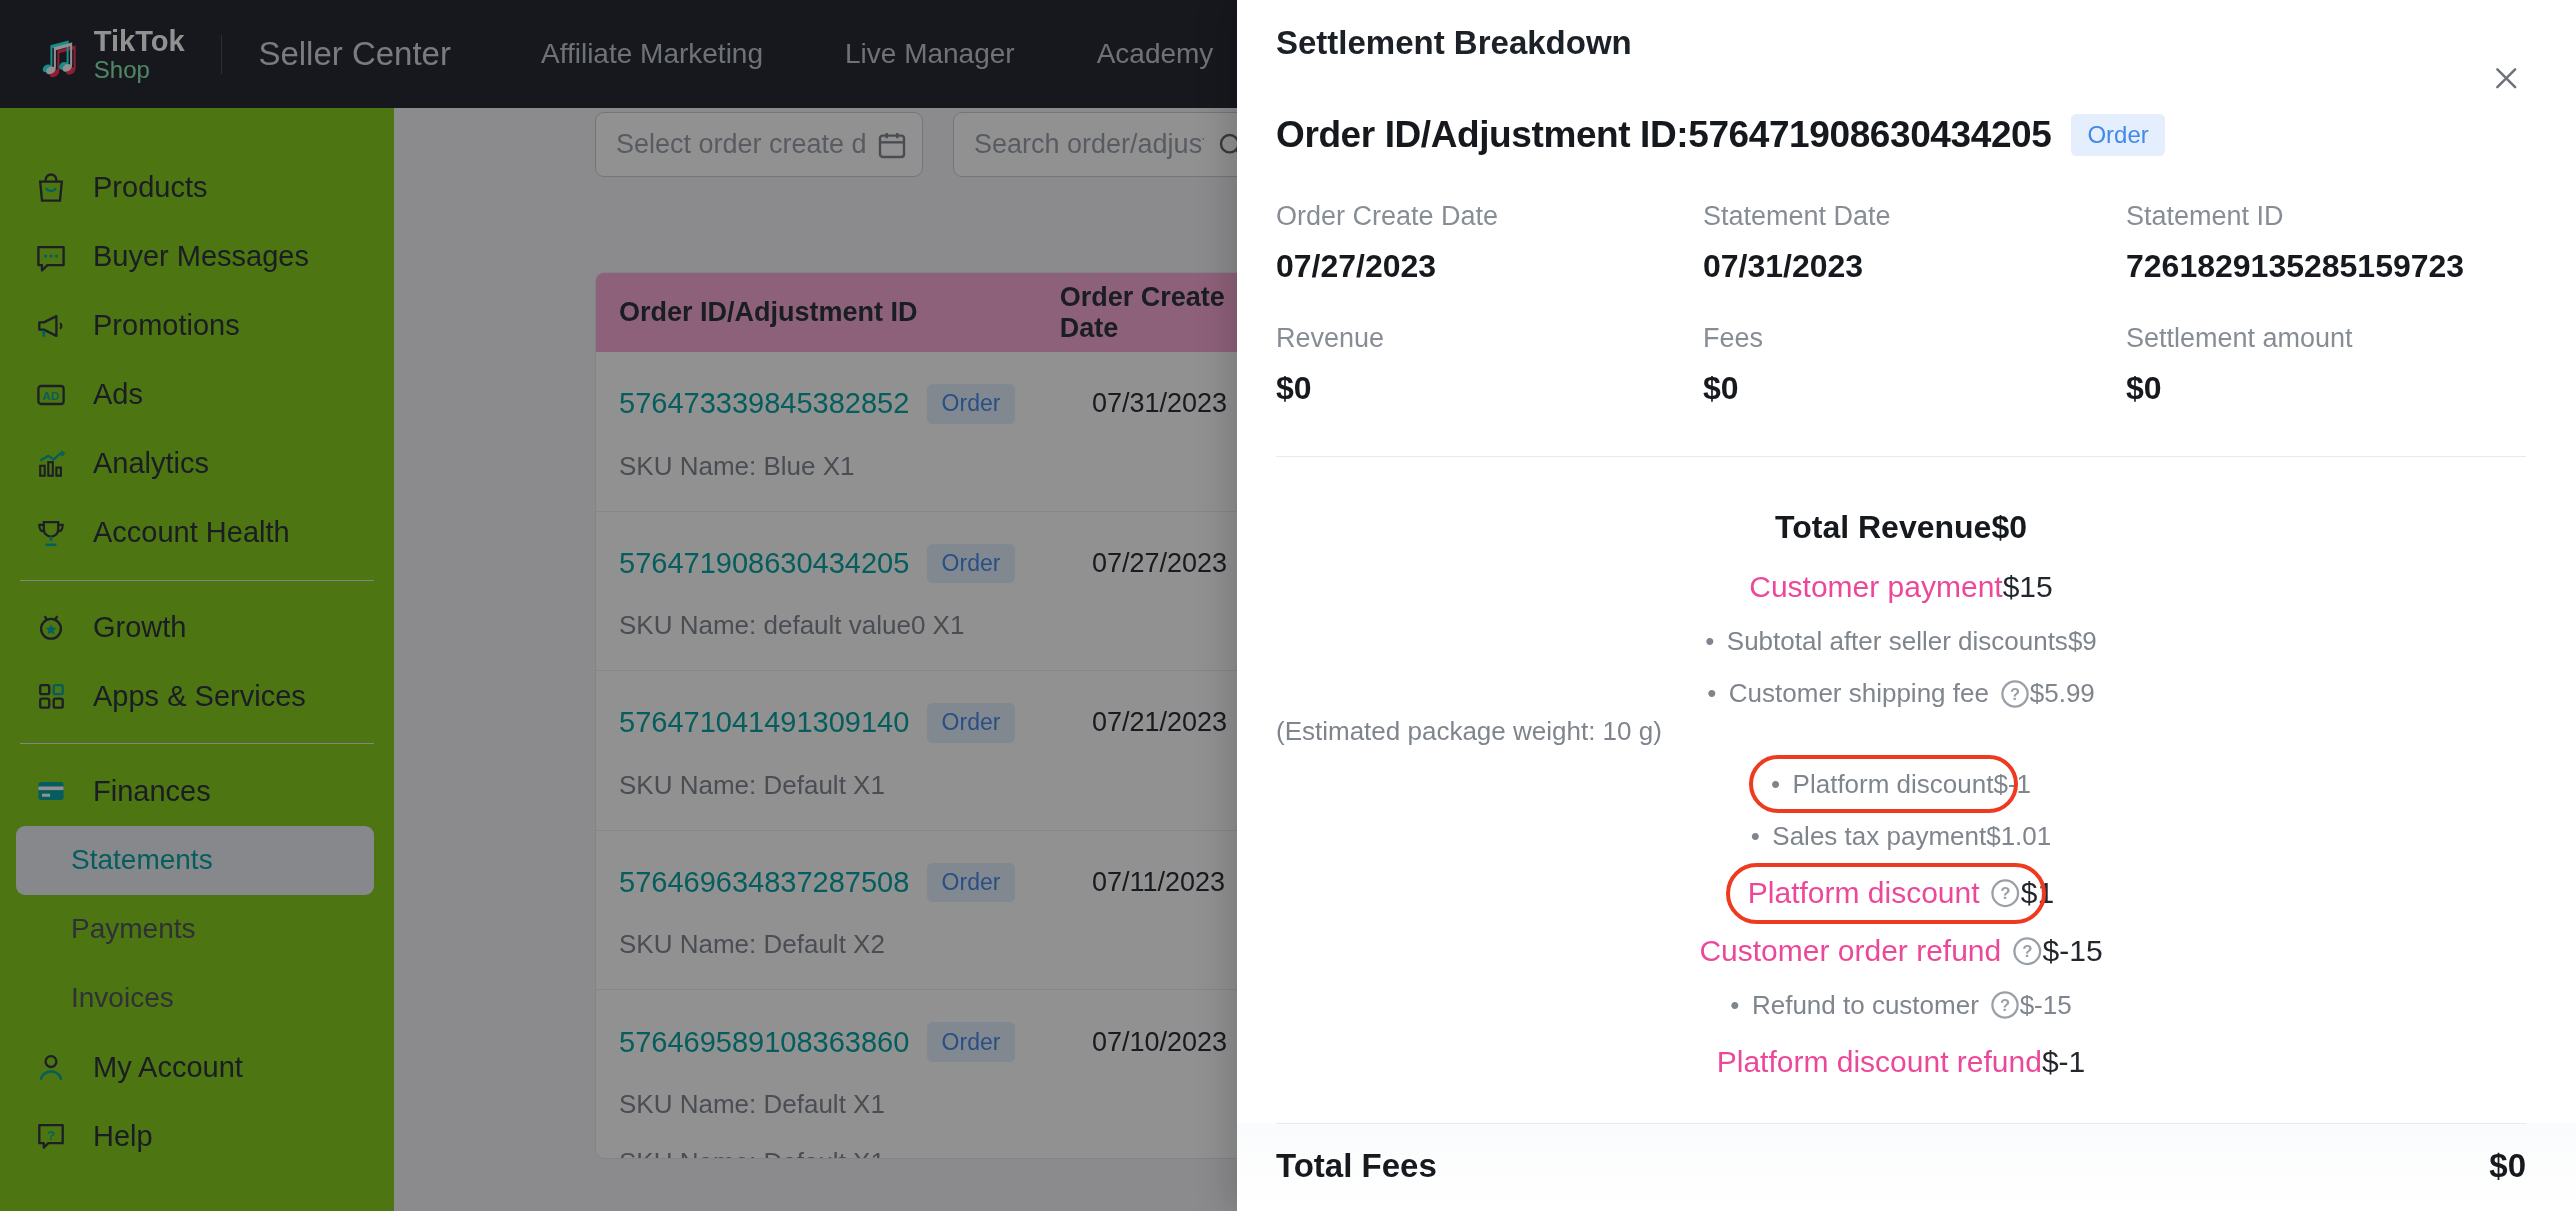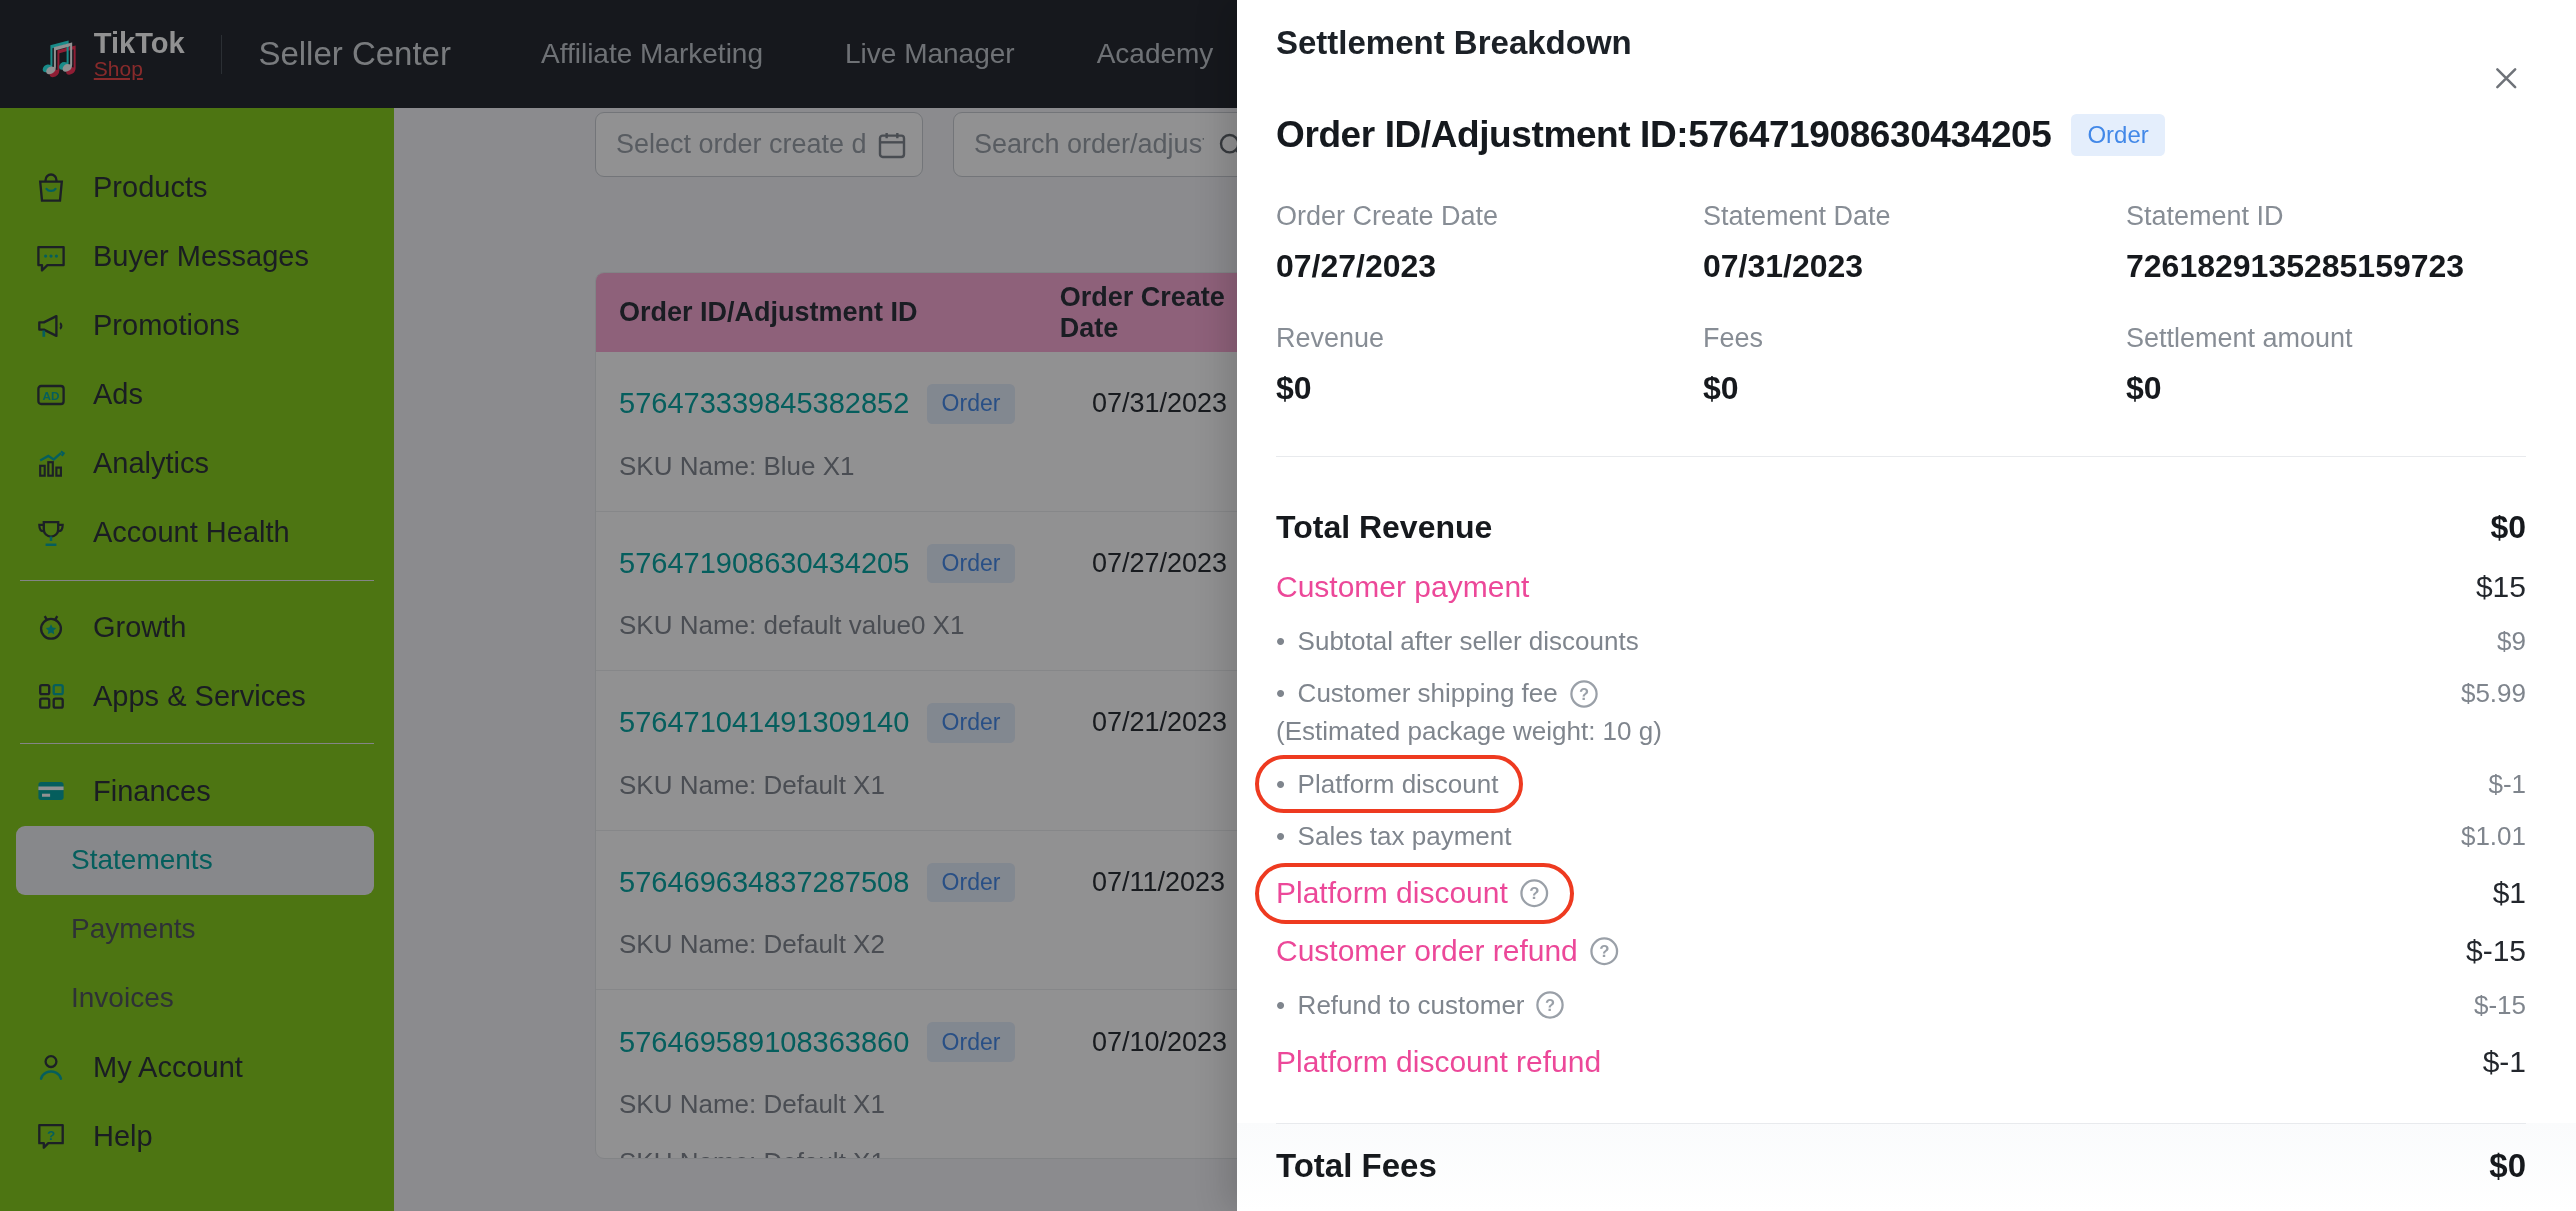--- a/index.html
+++ b/index.html
@@ -7,21 +7,21 @@
     font-family:"Liberation Sans","DejaVu Sans",sans-serif; }
   .stage { position:relative; width:2576px; height:1212px; }
 
   
   .topnav { position:absolute; left:0; top:0; width:100%; height:108px; background:#1f242a;
     display:flex; align-items:center; padding:0 39px; z-index:1; }
   .logo-note { font-size:54px; color:#fff; line-height:1;
     text-shadow:-3.6px -1.8px 0 #25f4ee, 3.6px 2.7px 0 #fe2c55; margin-right:14.3px; }
   .brand { display:flex; flex-direction:column; line-height:1.05; }
   .brand-line1 { font-size:29px; font-weight:700; color:#ffffff; }
-  .brand-line2 { font-size:21px; color:#ef4444;text-decoration:underline; }
+  .brand-line2 { font-size:24px; color:#86efac; }
   .nav-divider { width:1.8px; height:39px; background:#464d55; margin:0 36px; }
   .nav-product { font-size:33px; color:#d3d7db; font-weight:500; }
   .nav-items { display:flex; margin-left:90px; }
   .nav-item { font-size:28px; color:#c0c5cb; margin-right:82px; cursor:pointer; }
 
   
   .sidebar { position:absolute; left:0; top:108px; width:394px; bottom:0; background:#84cc16;
     z-index:1; padding-top:45px; }
   .side-item { height:69px; display:flex; align-items:center; padding-left:33px; cursor:pointer; }
   .side-item svg { width:36px; height:36px; flex:none; }
@@ -73,21 +73,21 @@
   .order-title-row { margin-top:52px; display:flex; align-items:center; }
   .order-title { font-size:37px; font-weight:700; color:#15191e; letter-spacing:-0.4px; }
   .p-badge { font-size:24px; color:#4288e8; background:#e4eefc; border-radius:5.4px;
     padding:7.2px 16px; margin-left:20px; }
   .meta-grid { display:grid; grid-template-columns:427px 423px 1fr; margin-top:45px; }
   .meta-cell { margin-bottom:38px; }
   .meta-label { font-size:27px; color:#878d95; }
   .meta-value { font-size:32px; font-weight:700; color:#16191d; margin-top:16px; }
   .panel-divider { height:0.9px; background:#e8eaed; margin-top:10.8px; }
 
-  .prow { display:flex; justify-content:space-between; align-items:center; }
+  .prow { display:flex; justify-content:center; align-items:center; }
   .plabel-wrap { display:flex; align-items:center; }
   .prow.total { margin-top:52px; }
   .prow.total .plabel, .prow.total .pvalue { font-size:32px; font-weight:700; color:#16191d; }
   .prow.item { margin-top:24px; }
   .prow.item .plabel { font-size:30px; color:#ec4899; }
   .prow.item .pvalue { font-size:30px; color:#23272d; font-weight:500; }
   .prow.sub { margin-top:21.5px; }
   .prow.sub .plabel { font-size:26px; color:#7f858d; }
   .prow.sub .pvalue { font-size:26px; color:#7f858d; }
   .bullet { font-size:26px; color:#7f858d; margin-right:12.5px; }

